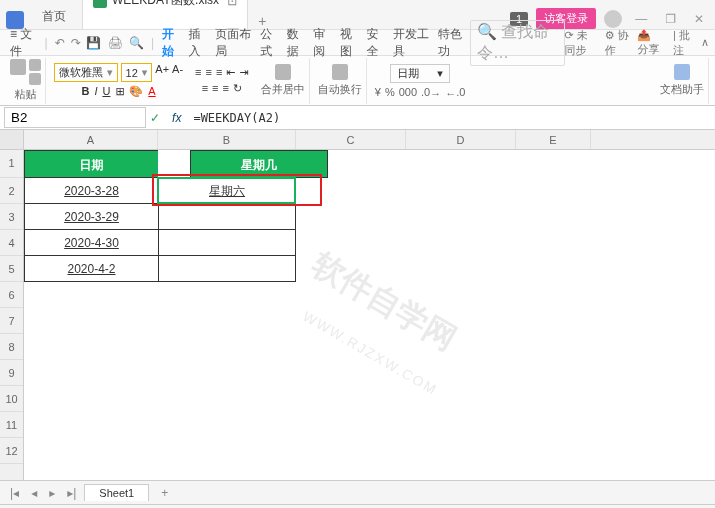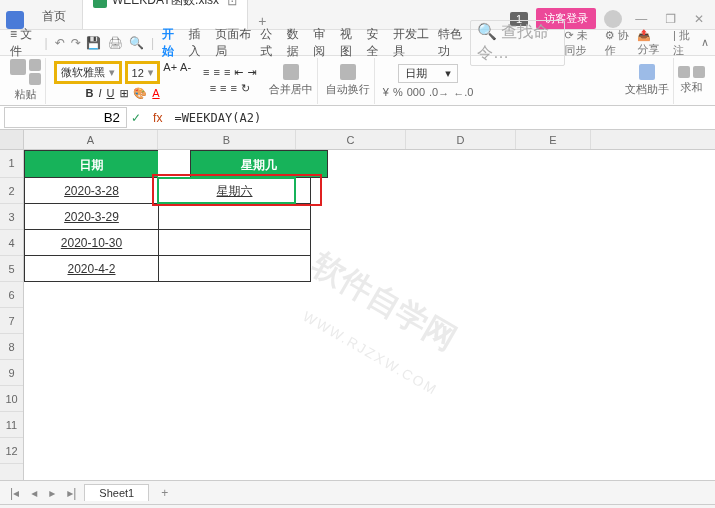--- a/index.html
+++ b/index.html
@@ -26,29 +26,29 @@
 .search-box { border: 1px solid #ddd; padding: 1px 6px; border-radius: 2px; color: #aaa; font-size: 16px; }
 
 
 .ribbon { height: 50px; display: flex; align-items: center; padding: 2px 6px; border-bottom: 1px solid #ccc; background: #fdfdfd; gap: 4px; }
 .ribbon-group { display: flex; flex-direction: column; align-items: center; padding: 0 4px; border-right: 1px solid #e5e5e5; height: 46px; justify-content: center; }
 .ribbon-group.noborder { border-right: none; }
 .rg-icons { display: flex; gap: 3px; }
 .rg-icon { width: 16px; height: 16px; background: #888; opacity: 0.6; border-radius: 2px; }
 .rg-icon.sm { width: 12px; height: 12px; }
 .rg-label { font-size: 11px; color: #666; margin-top: 2px; }
-.font-sel { border: 3px solid #eab308; padding: 1px 4px; font-size: 11px; display: flex; align-items: center; }
+.font-sel { border: 1px solid #eab308; padding: 1px 4px; font-size: 11px; display: flex; align-items: center; }
 .font-sel .drop { margin-left: 4px; color: #888; }
 .number-fmt { border: 1px solid #ccc; padding: 1px 6px; font-size: 11px; display: flex; align-items: center; }
 .ribbon-end { margin-left: auto; display: flex; }
 
 
 .formula-bar { height: 24px; display: flex; align-items: center; border-bottom: 1px solid #ccc; background: #fff; }
-.namebox { width: 123px; border: 1px solid #ccc; margin: 2px 4px; padding: 2px 6px; text-align: right; background: #fff; }
-.fx { padding: 0 8px; color: #c2410c; }
+.namebox { width: 142px; border: 1px solid #ccc; margin: 2px 4px; padding: 2px 6px; text-align: left; background: #fff; }
+.fx { padding: 0 8px; color: #0c4a6e; font-style: italic; }
 .fx-check { color: #2e9c5c; margin-right: 4px; }
 .formula-input { flex: 1; padding: 2px 4px; font-family: Consolas, monospace; }
 
 
 .grid-wrap { position: relative; height: 350px; display: flex; }
 .row-headers { width: 24px; background: #f0f0f0; border-right: 1px solid #ccc; }
 .corner { height: 20px; background: #e8e8e8; border-bottom: 1px solid #ccc; }
 .rowhdr { height: 26px; border-bottom: 1px solid #ddd; text-align: center; line-height: 26px; color: #666; font-size: 11px; }
 .rowhdr.tall { height: 28px; }
 .grid-body { flex: 1; position: relative; }
@@ -62,21 +62,21 @@
 
 .cells { position: relative; }
 .header-row { display: flex; height: 28px; }
 .header-cell { background: #17b35a; color: #fff; font-weight: bold; text-align: center; line-height: 28px; border: 1px solid #333; }
 .header-cell.a { width: 134px; border-right: none; }
 .header-cell.b { width: 138px; margin-left: 32px; }
 
 .data-row { display: flex; height: 26px; }
 .data-cell { border: 1px solid #333; border-top: none; text-align: center; line-height: 26px; background: #fff; text-decoration: underline; }
 .data-cell.a { width: 134px; border-right: none; }
-.data-cell.b { width: 153px; }
+.data-cell.b { width: 138px; }
 
 .selection-box { position: absolute; border: 2px solid #17b35a; pointer-events: none; }
 .red-highlight { position: absolute; border: 2px solid #e02020; pointer-events: none; }
 
 .watermark { position: absolute; top: 150px; left: 280px; transform: rotate(30deg); font-size: 32px; color: rgba(150,150,150,0.2); font-weight: bold; pointer-events: none; }
 .watermark-sub { position: absolute; top: 215px; left: 270px; transform: rotate(30deg); font-size: 14px; color: rgba(150,150,150,0.2); letter-spacing: 2px; pointer-events: none; }
 
 
 .sheets { height: 24px; display: flex; align-items: center; border-top: 1px solid #ccc; background: #f5f5f5; padding: 0 6px; gap: 4px; }
 .nav-arrow { color: #888; padding: 0 4px; }
@@ -204,27 +204,20 @@
       <span>000</span>
       <span>.0→</span>
       <span>←.0</span>
     </div>
   </div>
   <div class="ribbon-end">
     <div class="ribbon-group">
       <div class="rg-icon" style="background:#5b8fd8"></div>
       <div class="rg-label">文档助手</div>
     </div>
-    <div class="ribbon-group noborder">
-      <div style="display:flex;gap:3px">
-          <div class="rg-icon sm"></div>
-          <div class="rg-icon sm"></div>
-        </div>
-      <div class="rg-label">求和</div>
-    </div>
   </div>
 </div>
 
 <div class="formula-bar">
   <input class="namebox" value="B2" style="">
   <span class="fx-check">✓</span>
   <span class="fx">fx</span>
   <div class="formula-input">=WEEKDAY(A2)</div>
 </div>
 
@@ -259,21 +252,21 @@
       </div>
       <div class="data-row">
           <div class="data-cell a">2020-3-28</div>
           <div class="data-cell b">星期六</div>
         </div>
       <div class="data-row">
           <div class="data-cell a">2020-3-29</div>
           <div class="data-cell b"></div>
         </div>
       <div class="data-row">
-          <div class="data-cell a">2020-10-30</div>
+          <div class="data-cell a">2020-4-30</div>
           <div class="data-cell b"></div>
         </div>
       <div class="data-row">
           <div class="data-cell a">2020-4-2</div>
           <div class="data-cell b"></div>
         </div>
 
       <div class="selection-box" style="left:133px;top:27px;width:139px;height:27px"></div>
       <div class="red-highlight" style="left:128px;top:24px;width:170px;height:32px"></div>
     </div>

